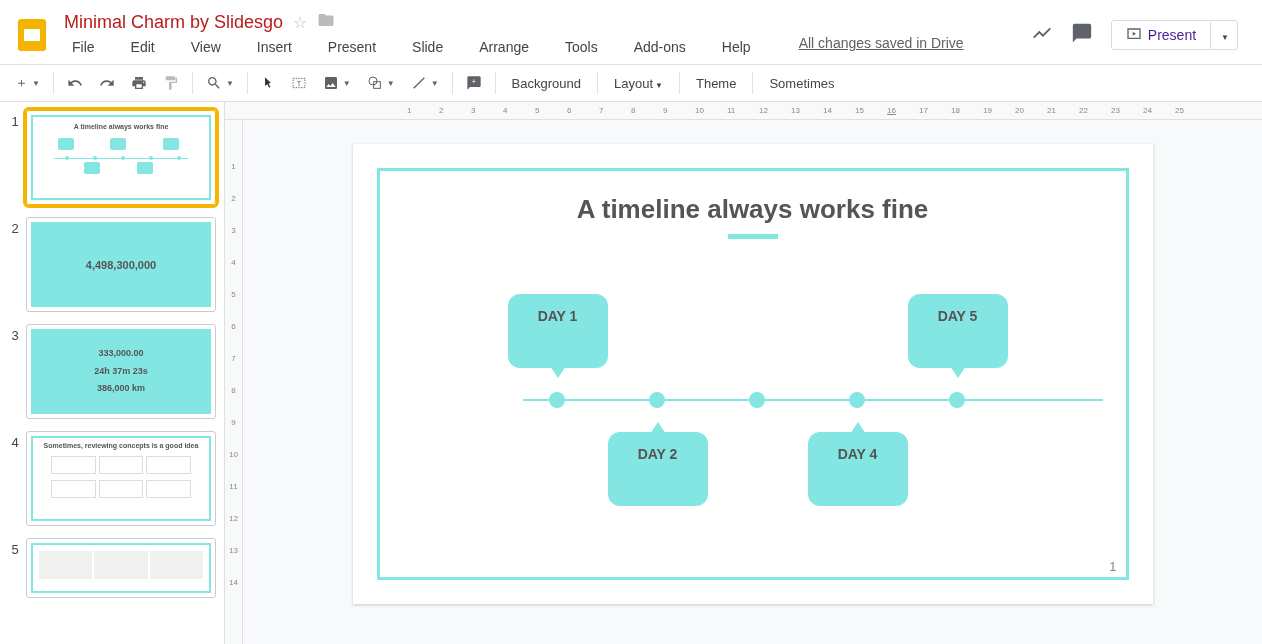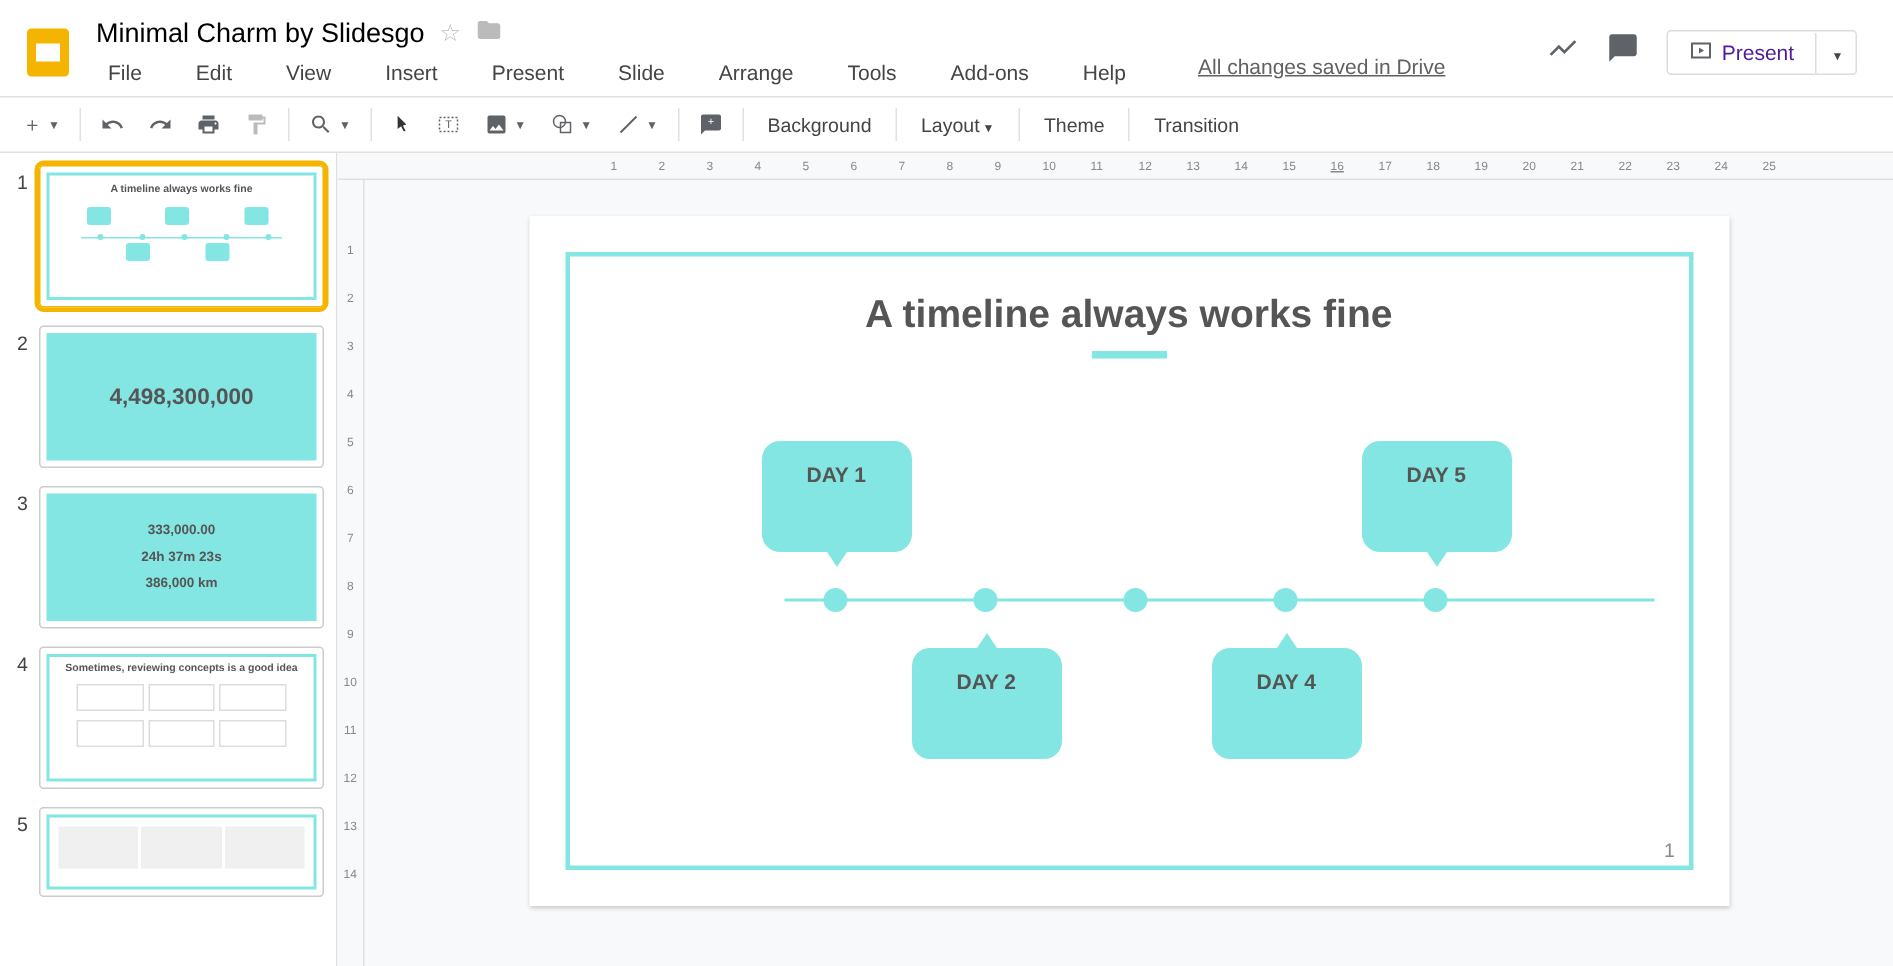--- a/index.html
+++ b/index.html
@@ -1,21 +1,21 @@
 <!DOCTYPE html>
 <html><head>
 <meta charset="utf-8">
 <style>
 * { box-sizing: border-box; margin: 0; padding: 0; }
 body { font-family: Arial, sans-serif; font-size: 13px; color: #444; overflow: hidden; }
 .header { height: 64px; display: flex; align-items: center; padding: 6px 12px 0; }
 .logo { width: 40px; height: 40px; margin-right: 12px; display: flex; align-items: center; justify-content: center; }
 .title-area { flex: 1; }
 .doc-title-row { display: flex; align-items: center; gap: 10px; }
-.doc-title { font-size: 18px; color: #000000; }
+.doc-title { font-size: 18px; color: #b91c1c; }
 .star-icon, .folder-icon { color: #bbb; font-size: 16px; }
 .menu-bar { display: flex; gap: 20px; margin-top: 2px; }
 .menu-item { padding: 4px 8px; border-radius: 3px; cursor: pointer; font-size: 14px; color: #444; }
 .drive-status { font-size: 14px; color: #616161; text-decoration: underline; margin-left: 20px; cursor: pointer; }
 .header-right { display: flex; align-items: center; gap: 18px; margin-left: auto; padding-right: 12px; }
 .icon-btn { cursor: pointer; color: #5f6368; font-size: 20px; }
 .present-btn { display: flex; align-items: center; border: 1px solid #dadce0; border-radius: 3px; overflow: hidden; cursor: pointer; }
 .present-main { padding: 6px 14px; display: flex; align-items: center; gap: 6px; font-size: 14px; color: #4c1d95; }
 .present-drop { border-left: 1px solid #dadce0; padding: 6px 8px; }
 .toolbar { height: 38px; border-top: 1px solid #e0e0e0; border-bottom: 1px solid #e0e0e0; display: flex; align-items: center; padding: 0 8px; gap: 2px; }
@@ -27,21 +27,21 @@
 .filmstrip { width: 225px; background: #fff; border-right: 1px solid #e0e0e0; overflow-y: auto; padding: 8px 8px 8px 4px; }
 .filmstrip::-webkit-scrollbar { width: 12px; }
 .filmstrip::-webkit-scrollbar-thumb { background: #ccc; border-radius: 6px; }
 .slide-row { display: flex; margin-bottom: 12px; }
 .slide-num { width: 22px; font-size: 13px; color: #444; padding-top: 4px; text-align: center; }
 .thumb { flex: 1; height: 95px; background: #fff; border: 1px solid #ccc; border-radius: 3px; position: relative; overflow: hidden; }
 .thumb.active { outline: 3px solid #f4b400; border-color: #f4b400; }
 .thumb-inner { position: absolute; inset: 4px; border: 2px solid #84e6e2; }
 .thumb-fill { position: absolute; inset: 4px; background: #84e6e2; display: flex; flex-direction: column; align-items: center; justify-content: center; gap: 4px; }
 .thumb-txt { font-size: 7px; font-weight: bold; color: #555; text-align: center; }
-.thumb-big { font-size: 15px; font-weight: bold; color: #555; }
+.thumb-big { font-size: 11px; font-weight: bold; color: #555; }
 .thumb-mid { font-size: 9px; font-weight: bold; color: #555; line-height: 1.5; }
 .ruler-area { flex: 1; display: flex; flex-direction: column; position: relative; }
 .ruler-h { height: 18px; background: #f8f9fa; border-bottom: 1px solid #e0e0e0; display: flex; align-items: center; font-size: 8px; color: #888; padding-left: 18px; position: relative; }
 .ruler-h span { position: absolute; }
 .edit-area { flex: 1; display: flex; }
 .ruler-v { width: 18px; background: #f8f9fa; border-right: 1px solid #e0e0e0; display: flex; flex-direction: column; align-items: center; font-size: 8px; color: #888; position: relative; }
 .ruler-v span { position: absolute; }
 .canvas-container { flex: 1; padding: 24px 36px; display: flex; justify-content: center; align-items: flex-start; position: relative; }
 .slide-canvas { width: 800px; height: 460px; background: #fff; box-shadow: 0 1px 3px rgba(0,0,0,0.2); position: relative; }
 .slide-border { position: absolute; inset: 24px; border: 3px solid #84e6e2; }
@@ -188,21 +188,21 @@
         <text x="12" y="13" font-size="11" text-anchor="middle" fill="#fff">+</text>
       </svg>
     </div>
   <div class="tb-sep"></div>
   <div class="tb-text">Background</div>
   <div class="tb-sep"></div>
   <div class="tb-text"><span>Layout</span><span class="tri-down">▼</span></div>
   <div class="tb-sep"></div>
   <div class="tb-text">Theme</div>
   <div class="tb-sep"></div>
-  <div class="tb-text">Transition</div>
+  <div class="tb-text">Sometimes</div>
 </div>
 
 <div class="workspace">
   <div class="filmstrip">
     <div class="slide-row">
       <div class="slide-num">1</div>
       <div class="thumb active">
         <div class="thumb-inner">
           <div class="thumb-txt" style="margin-top:6px">A timeline always works fine</div>
           <div class="thumb-timeline"></div>

